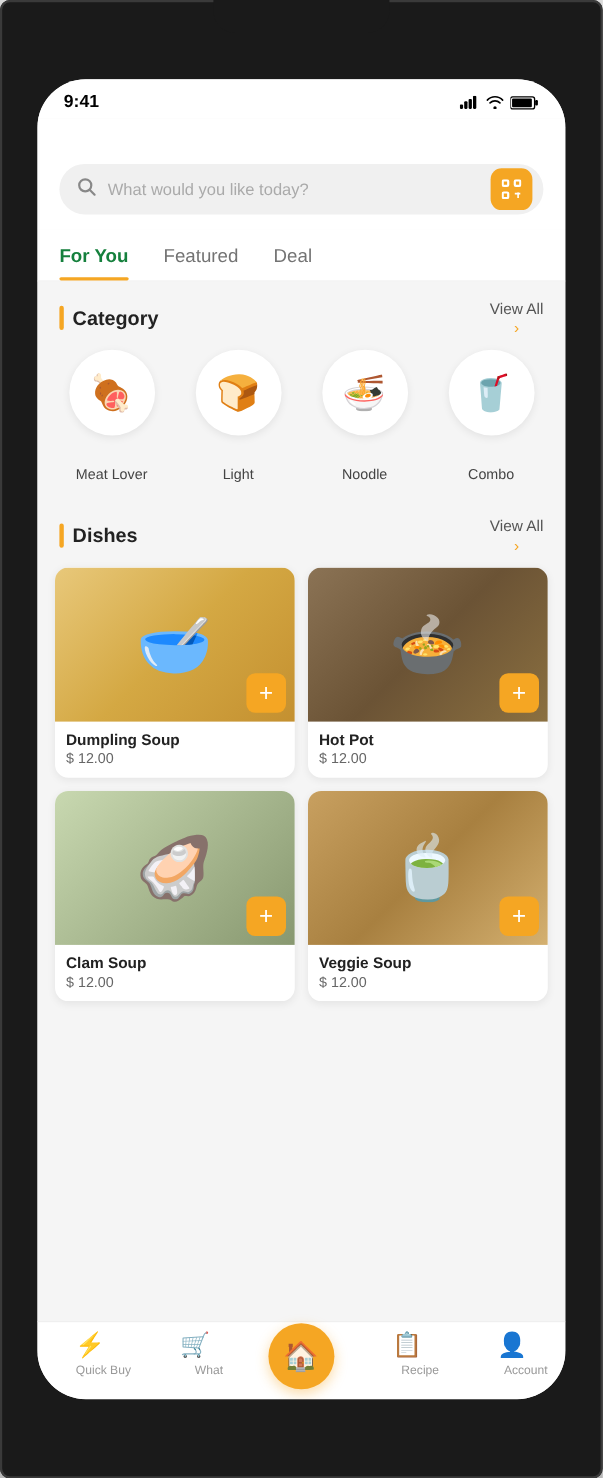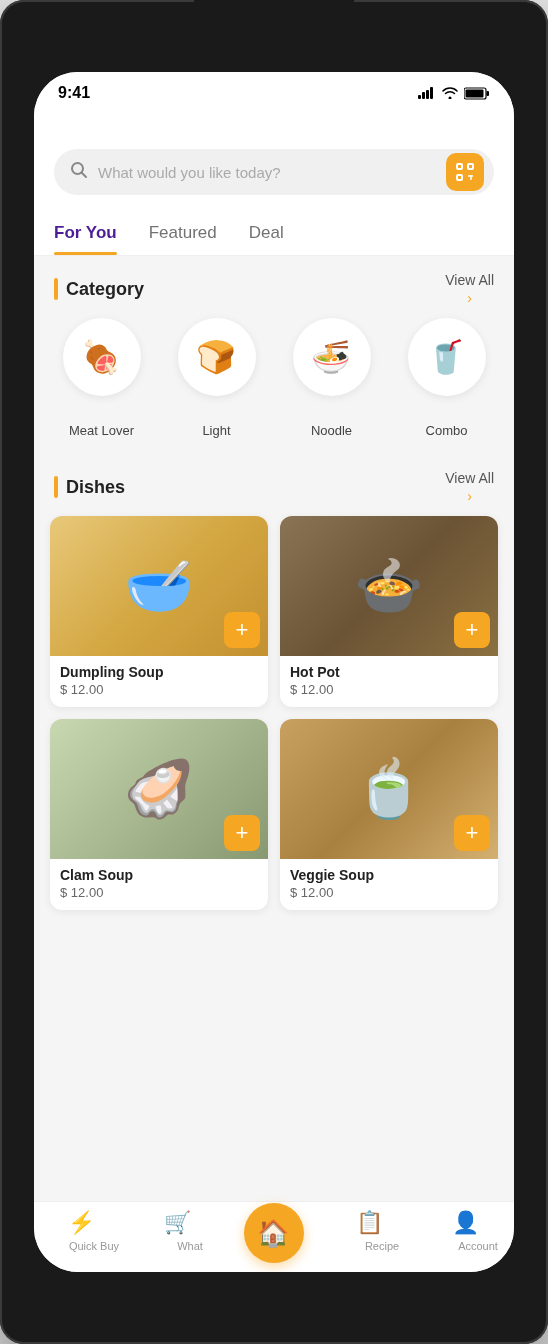--- a/index.html
+++ b/index.html
@@ -8,21 +8,21 @@
       display: flex;
       justify-content: center;
       align-items: center;
       min-height: 100vh;
       font-family: -apple-system, BlinkMacSystemFont, 'Helvetica Neue', Arial, sans-serif;
     }
     .phone-frame {
       width: 548px;
       height: 1344px;
       background: #1a1a1a;
-      border-radius: 24px;
+      border-radius: 9px;
       position: relative;
       box-shadow: 0 30px 80px rgba(0,0,0,0.5), inset 0 0 0 2px #3a3a3a;
       display: flex;
       justify-content: center;
       align-items: center;
     }
     .phone-frame::before {
       content: '';
       position: absolute;
       top: 0; left: 50%;
@@ -110,21 +110,21 @@
       border-bottom: 1px solid #eee;
     }
     .tab-item {
       padding: 10px 0 12px;
       font-size: 17px;
       color: #737373;
       position: relative;
       cursor: pointer;
     }
     .tab-item.active {
-      color: #4c1d95;
+      color: #15803d;
       font-weight: 700;
     }
     .tab-item.active::after {
       content: '';
       position: absolute;
       bottom: 0; left: 0; right: 0;
       height: 3px;
       background: #F5A623;
       border-radius: 2px;
     }

